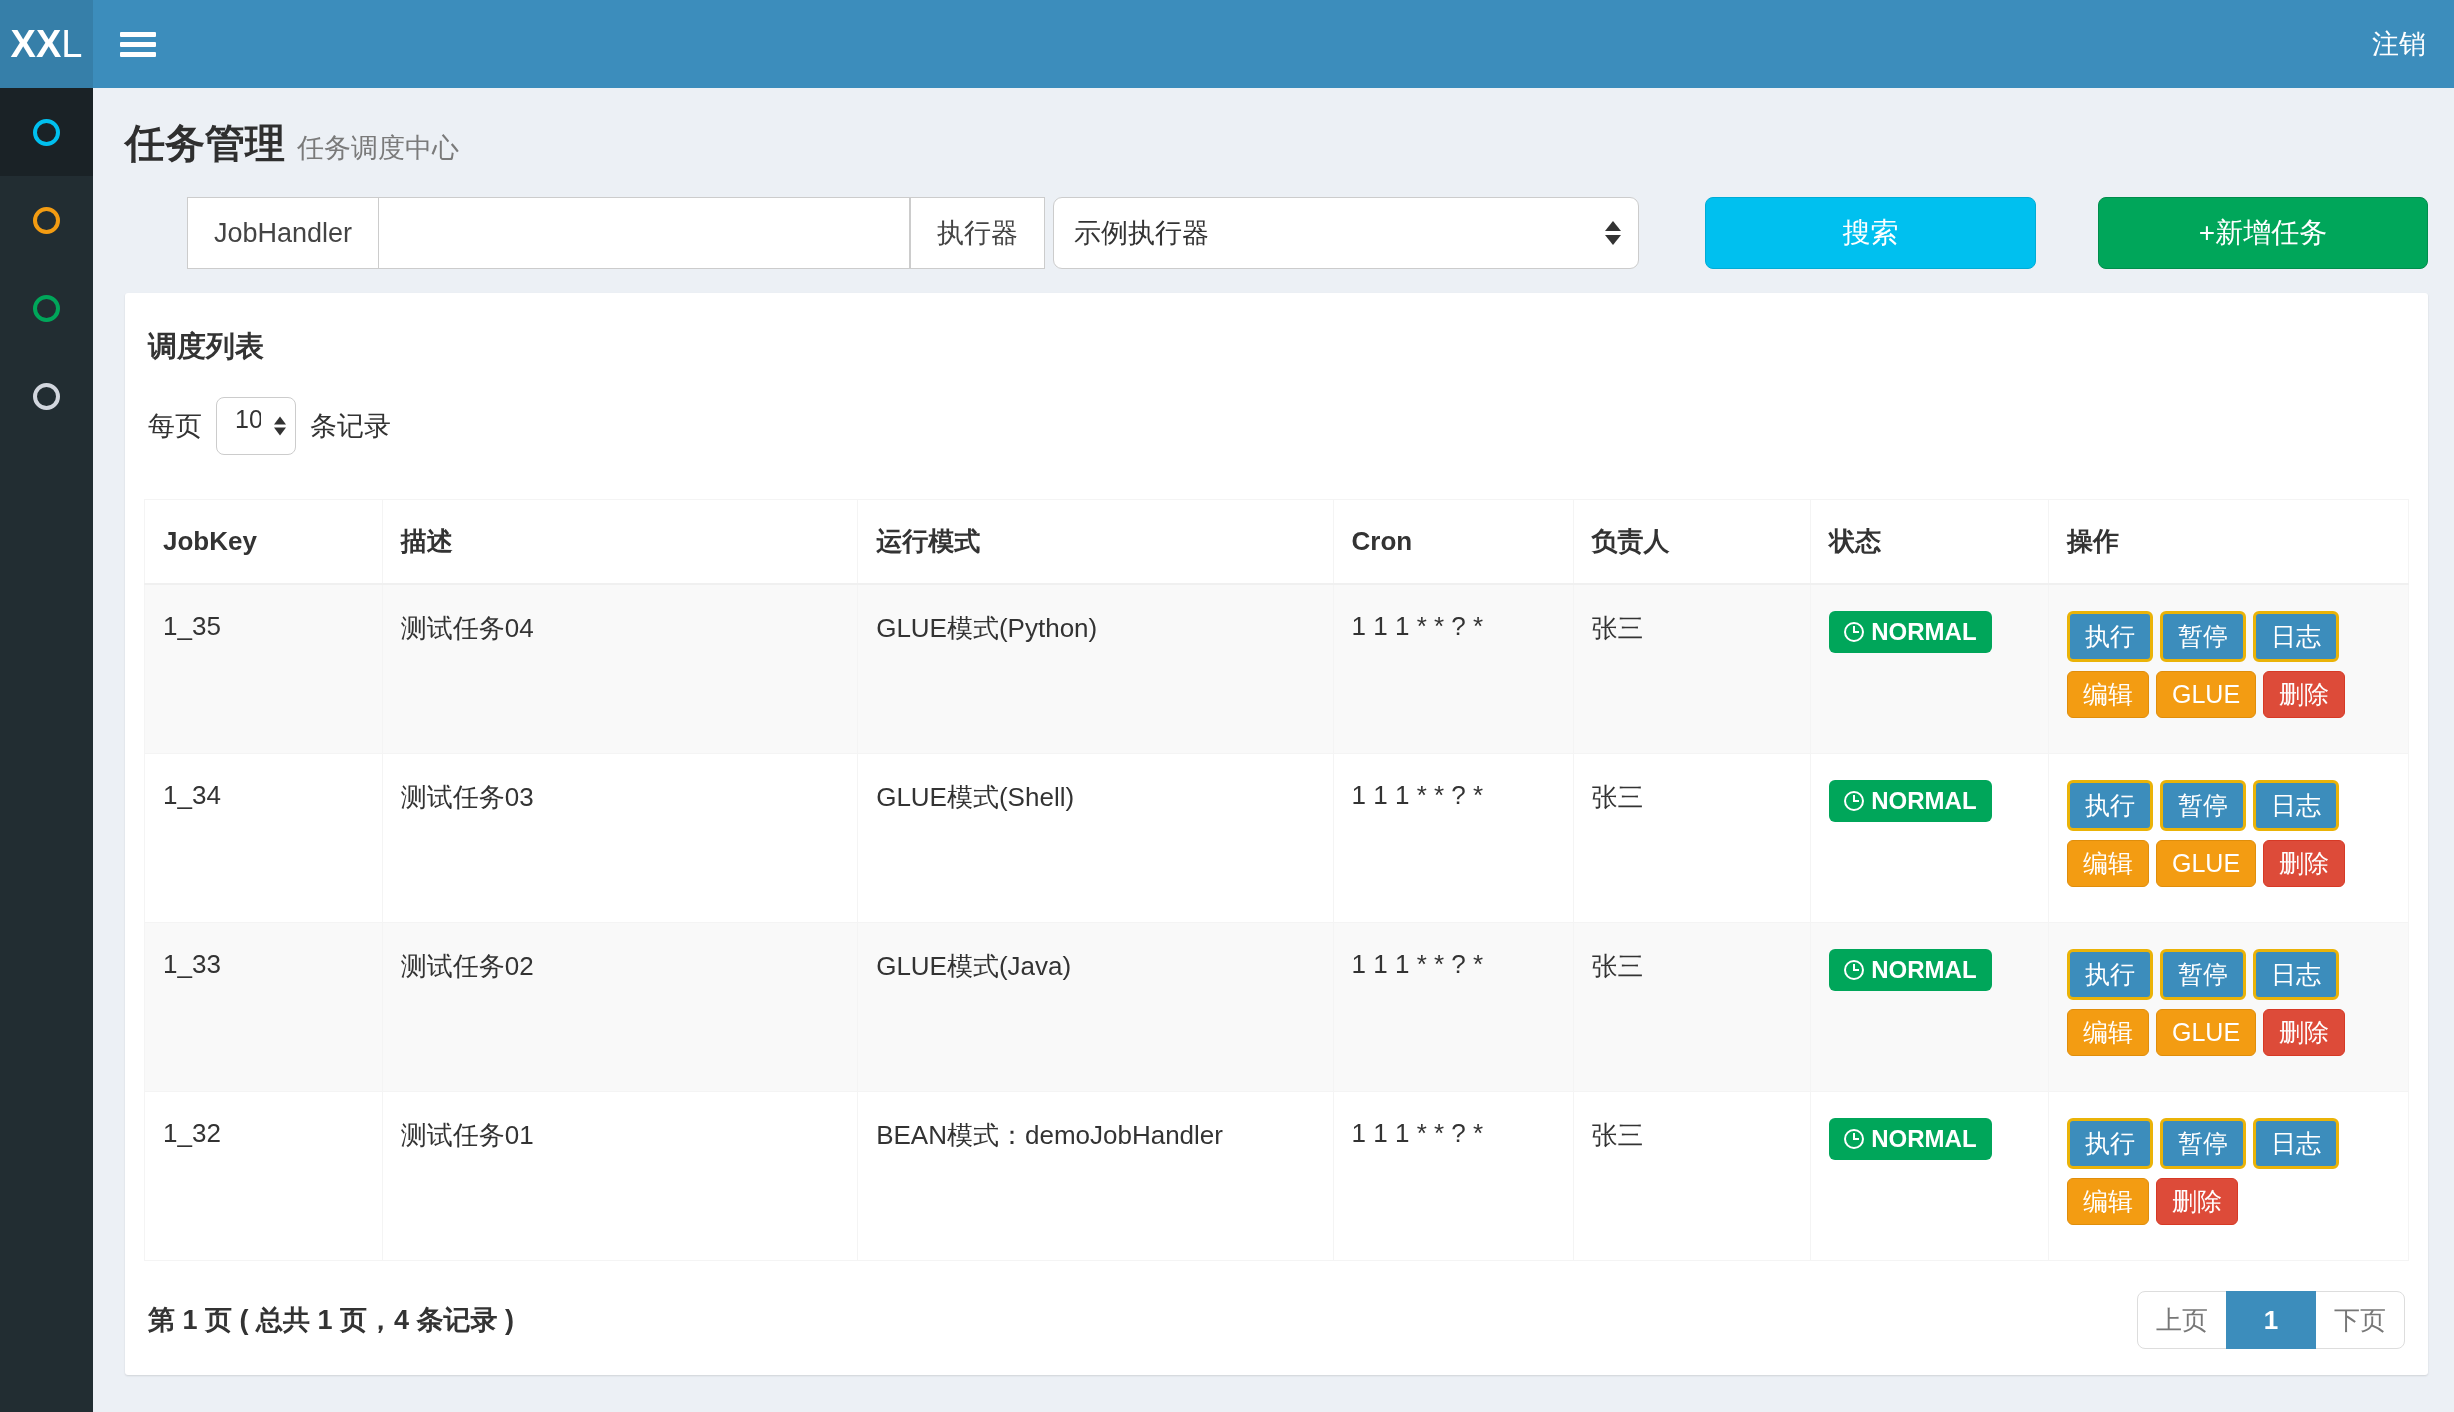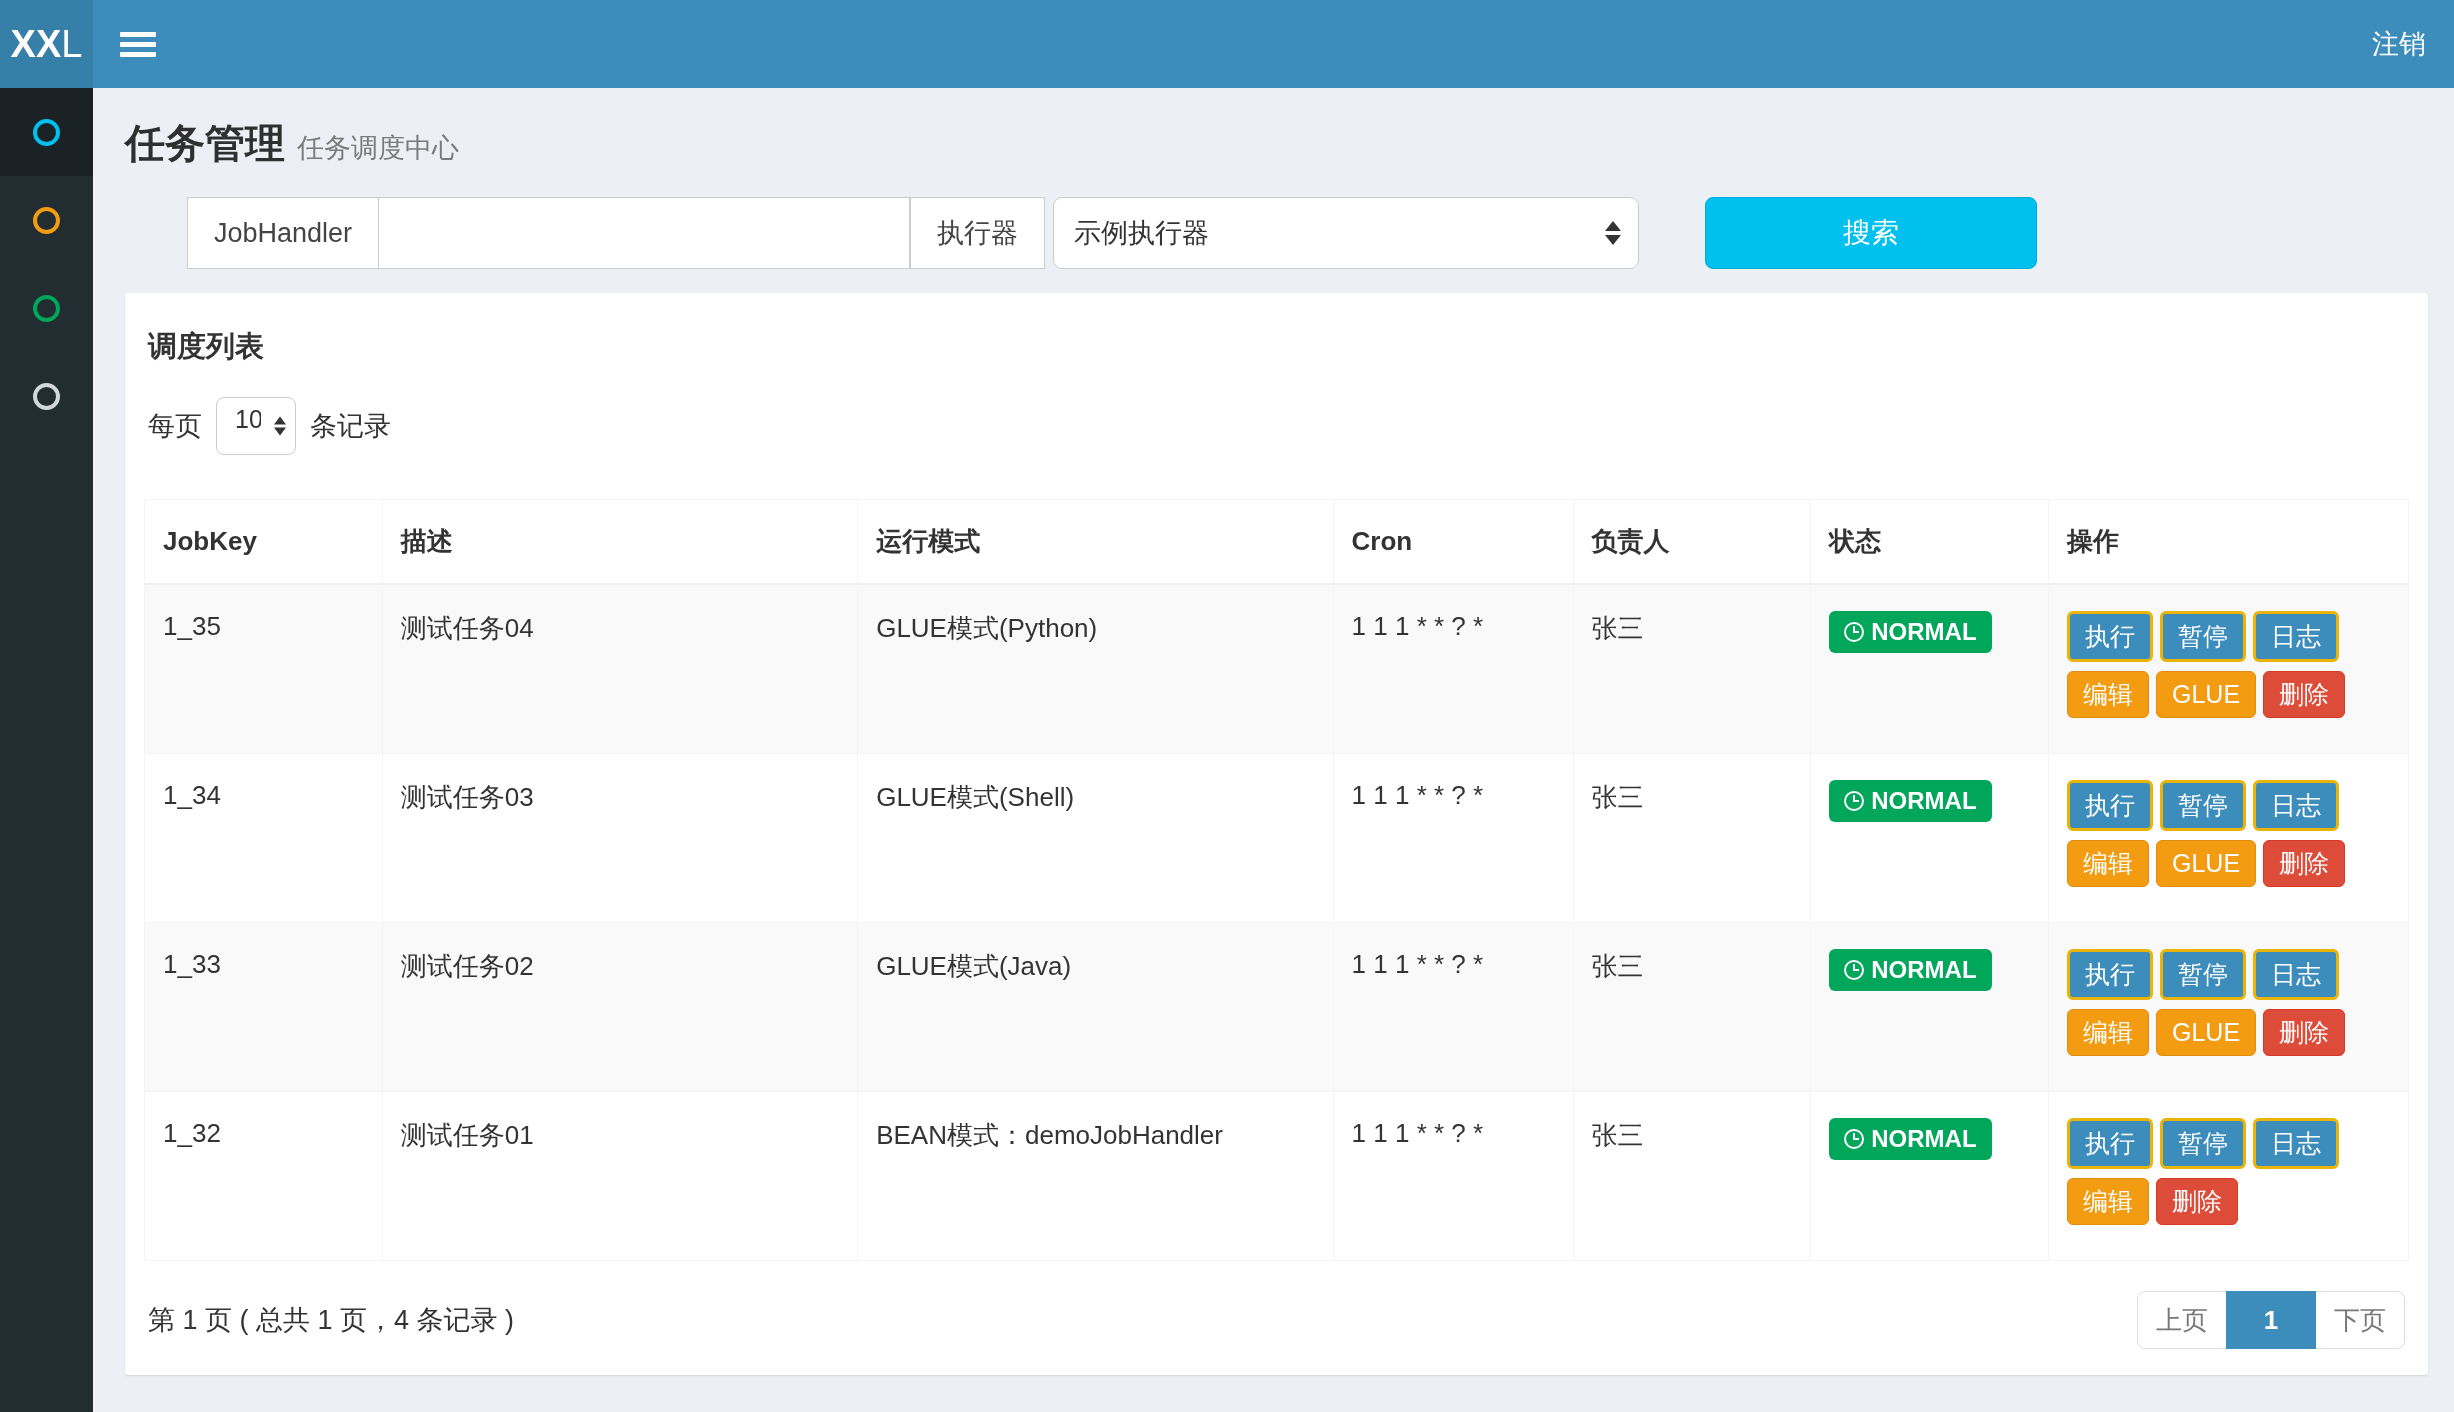--- a/index.html
+++ b/index.html
@@ -77,21 +77,21 @@
   .clock-icon::before { content:""; position:absolute; width:2px; height:6px; background:#fff; left:7px; top:2px; }
   .clock-icon::after  { content:""; position:absolute; width:6px; height:2px; background:#fff; left:7px; top:7px; }
   .action-btn { display:inline-block; color:#fff; font-size:25px; line-height:1;
      padding:10px 15px; border-radius:6px; margin:0 7px 9px 0; cursor:pointer; white-space:nowrap; }
   .a-blue   { background:#3c8dbc; border:3px solid #eab308; }
   .a-orange { background:#f39c12; border:1px solid #e08e0b; }
   .a-red    { background:#dd4b39; border:1px solid #d73925; }
   .actions-cell-inner { max-width:330px; }
   
   .table-footer { display:flex; justify-content:space-between; align-items:center; margin-top:30px; padding:0 4px; }
-  .page-info { font-size:27px; color:#333; }
+  .page-info { font-size:27px; color:#333;font-weight:bold; }
   .pager { display:inline-flex;margin-left:45px; }
   .pager .pg { min-width:90px; height:58px; display:flex; align-items:center; justify-content:center;
      background:#fff; border:1px solid #ddd; color:#777; font-size:26px; cursor:pointer; margin-left:-1px; }
   .pager .pg:first-child { border-radius:8px 0 0 8px; margin-left:0; }
   .pager .pg:last-child  { border-radius:0 8px 8px 0; }
   .pager .pg.active { background:#3c8dbc; border-color:#3c8dbc; color:#fff; font-weight:700; z-index:1; }
 </style>
 </head>
 <body>
 
@@ -137,20 +137,21 @@
       <div class="ig-addon">执行器</div>
       <div class="select-wrap">
         <select><option>示例执行器</option></select>
         <span class="select-arrows">
             <i class="up"></i>
             <i class="down"></i>
           </span>
       </div>
     </div>
     <button class="btn-search">搜索</button>
+    <button class="btn-add">+新增任务</button>
   </div>
 
   <div class="box">
     <div class="box-title">调度列表</div>
 
     <div class="page-size-row">
       <span>每页</span>
       <span class="small-select-wrap">
         <select><option>10</option></select>
         <span class="select-arrows">

